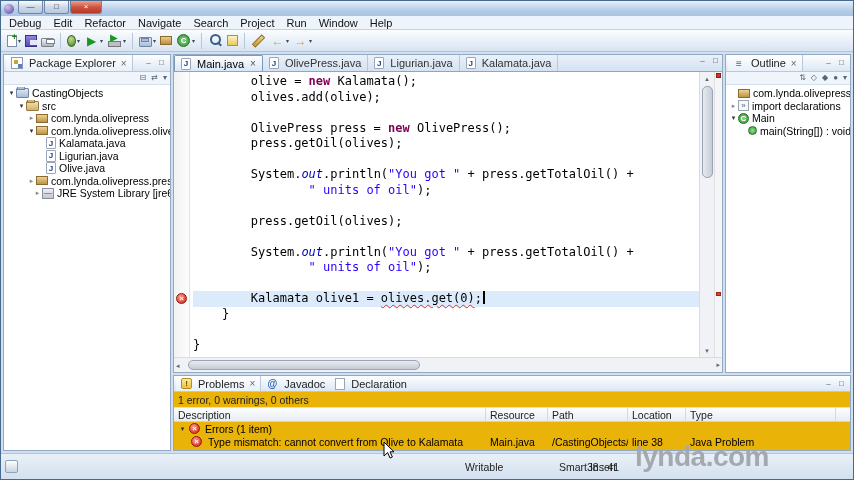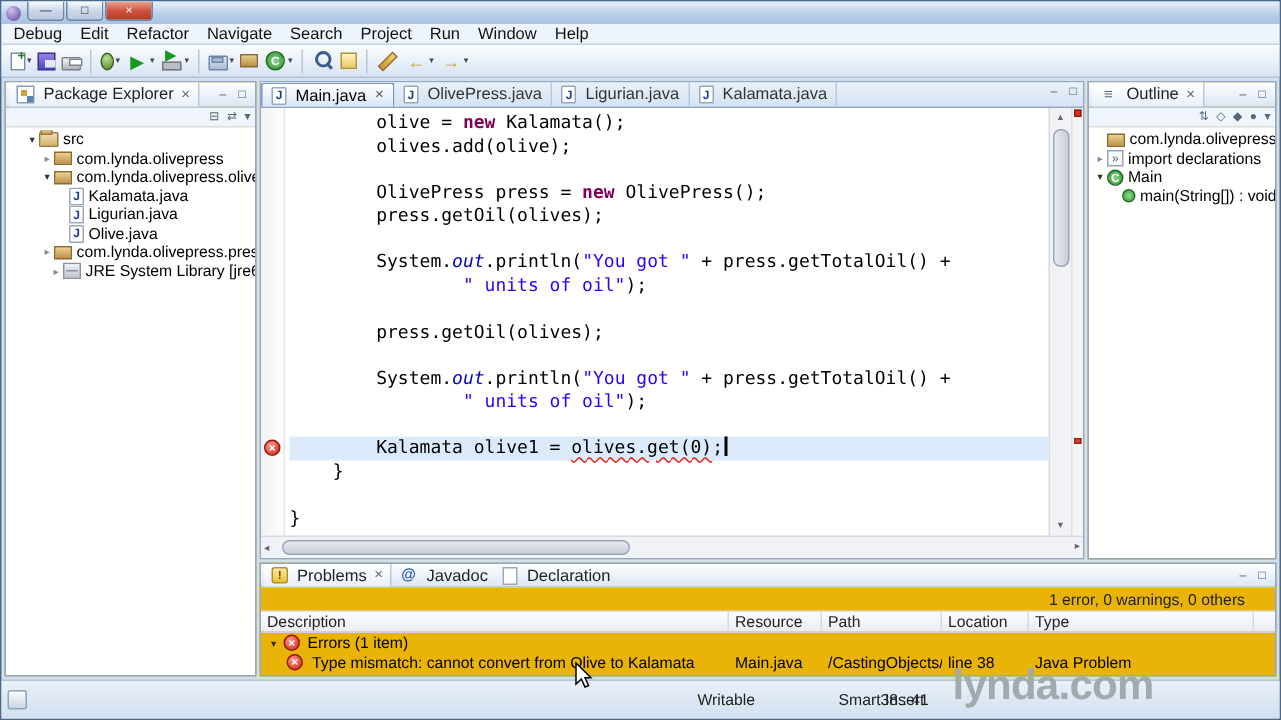--- a/index.html
+++ b/index.html
@@ -122,21 +122,21 @@
   .overview { width:8px; background:#f4f5f7; border-left:1px solid #e0e0e0; position:relative; flex:none; }
   .ov-top { position:absolute; top:1px; left:1px; width:5px; height:5px; background:#d83021; border:1px solid #8e1f15; }
   .ov-mark { position:absolute; top:220px; left:1px; width:5px; height:4px; background:#e0402e; border:1px solid #9a281a; }
   .hscroll { height:15px; background:#f0f2f5; border-top:1px solid #d8dce2; flex:none; position:relative; padding-left:2px; }
   .hscroll .sarrow { display:inline-block; }
   .hthumb { position:absolute; left:14px; top:2px; width:232px; height:10px; background:linear-gradient(#e8eaf0,#c6ccd8); border:1px solid #9aa4b4; border-radius:5px; }
 
   
   .problems-panel .phead { height:16px; }
   .ptabs { display:flex; height:100%; }
-  .psummary { font-size:10.5px; color:#222; padding:2px 20px 1px; flex:none;text-align:right; }
+  .psummary { font-size:10.5px; color:#222; padding:2px 4px 1px; flex:none; }
   .pheader { display:flex; height:15px; background:linear-gradient(#fcfdfe,#e9edf2); border-top:1px solid #dde2e8; border-bottom:1px solid #cdd3da; flex:none; font-size:10.5px; color:#222; }
   .pcol { padding:1px 4px; border-right:1px solid #d4dae2; overflow:hidden; white-space:nowrap; flex:none; }
   .pbody { flex:1; overflow:hidden; font-size:10.5px; }
   .prow { display:flex; align-items:center; height:13px; white-space:nowrap; }
   .prow.group { padding-left:4px; gap:2px; }
   .pcell { padding:0 4px; overflow:hidden; flex:none; display:inline-flex; align-items:center; gap:3px; }
   .pcell.first { padding-left:17px; }
 
   
   .statusbar { height:26px; flex:none; background:linear-gradient(#e9f0f8,#d3e0ef); border-top:1px solid #b3c4d8; position:relative; }
@@ -242,20 +242,25 @@
         <span class="spacer"></span>
         <span class="hbtn">–</span>
         <span class="hbtn">□</span>
       </div>
       <div class="ptools">
           <span class="ptool">⊟</span>
           <span class="ptool">⇄</span>
           <span class="ptool">▾</span>
         </div>
       <div class="tree">
+          <div class="trow" style="padding-left: 3px;">
+            <span class="expander">▾</span>
+            <span class="ti ti-project"></span>
+            <span class="tlabel">CastingObjects</span>
+          </div>
           <div class="trow" style="padding-left: 13px;">
             <span class="expander">▾</span>
             <span class="ti ti-src"></span>
             <span class="tlabel">src</span>
           </div>
           <div class="trow" style="padding-left: 23px;">
             <span class="expander closed">▸</span>
             <span class="ti ti-package"></span>
             <span class="tlabel">com.lynda.olivepress</span>
           </div>

